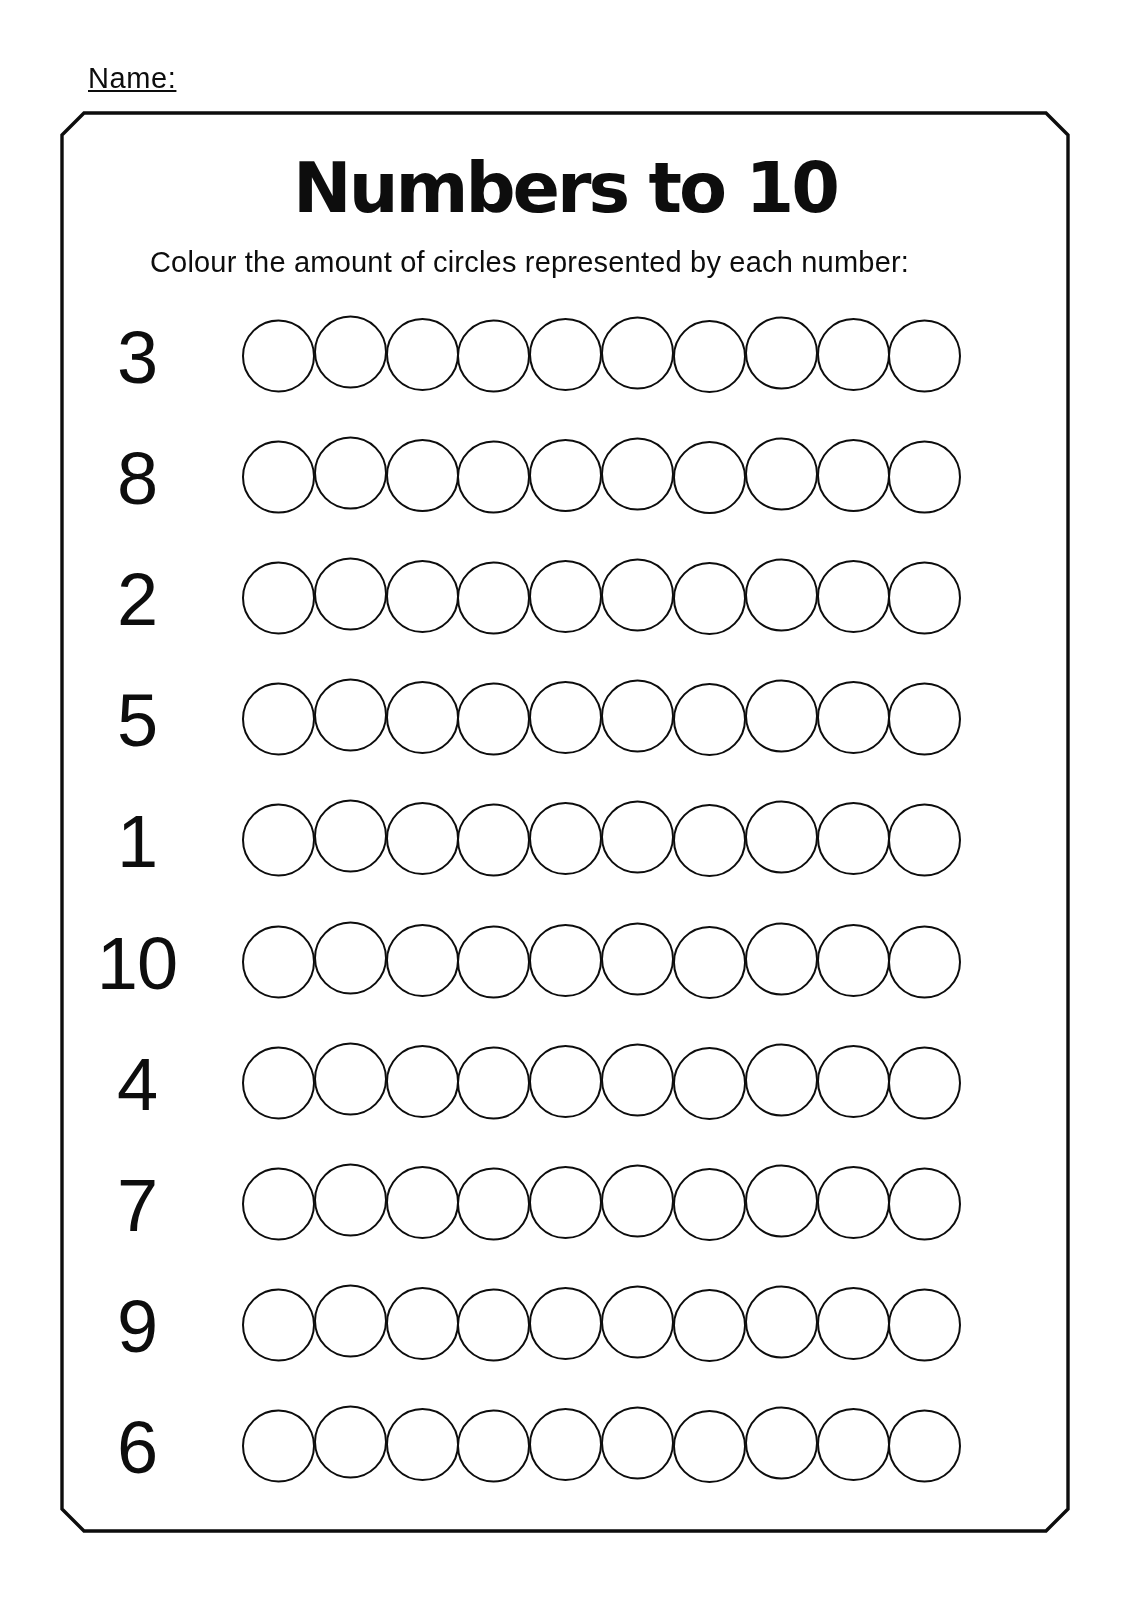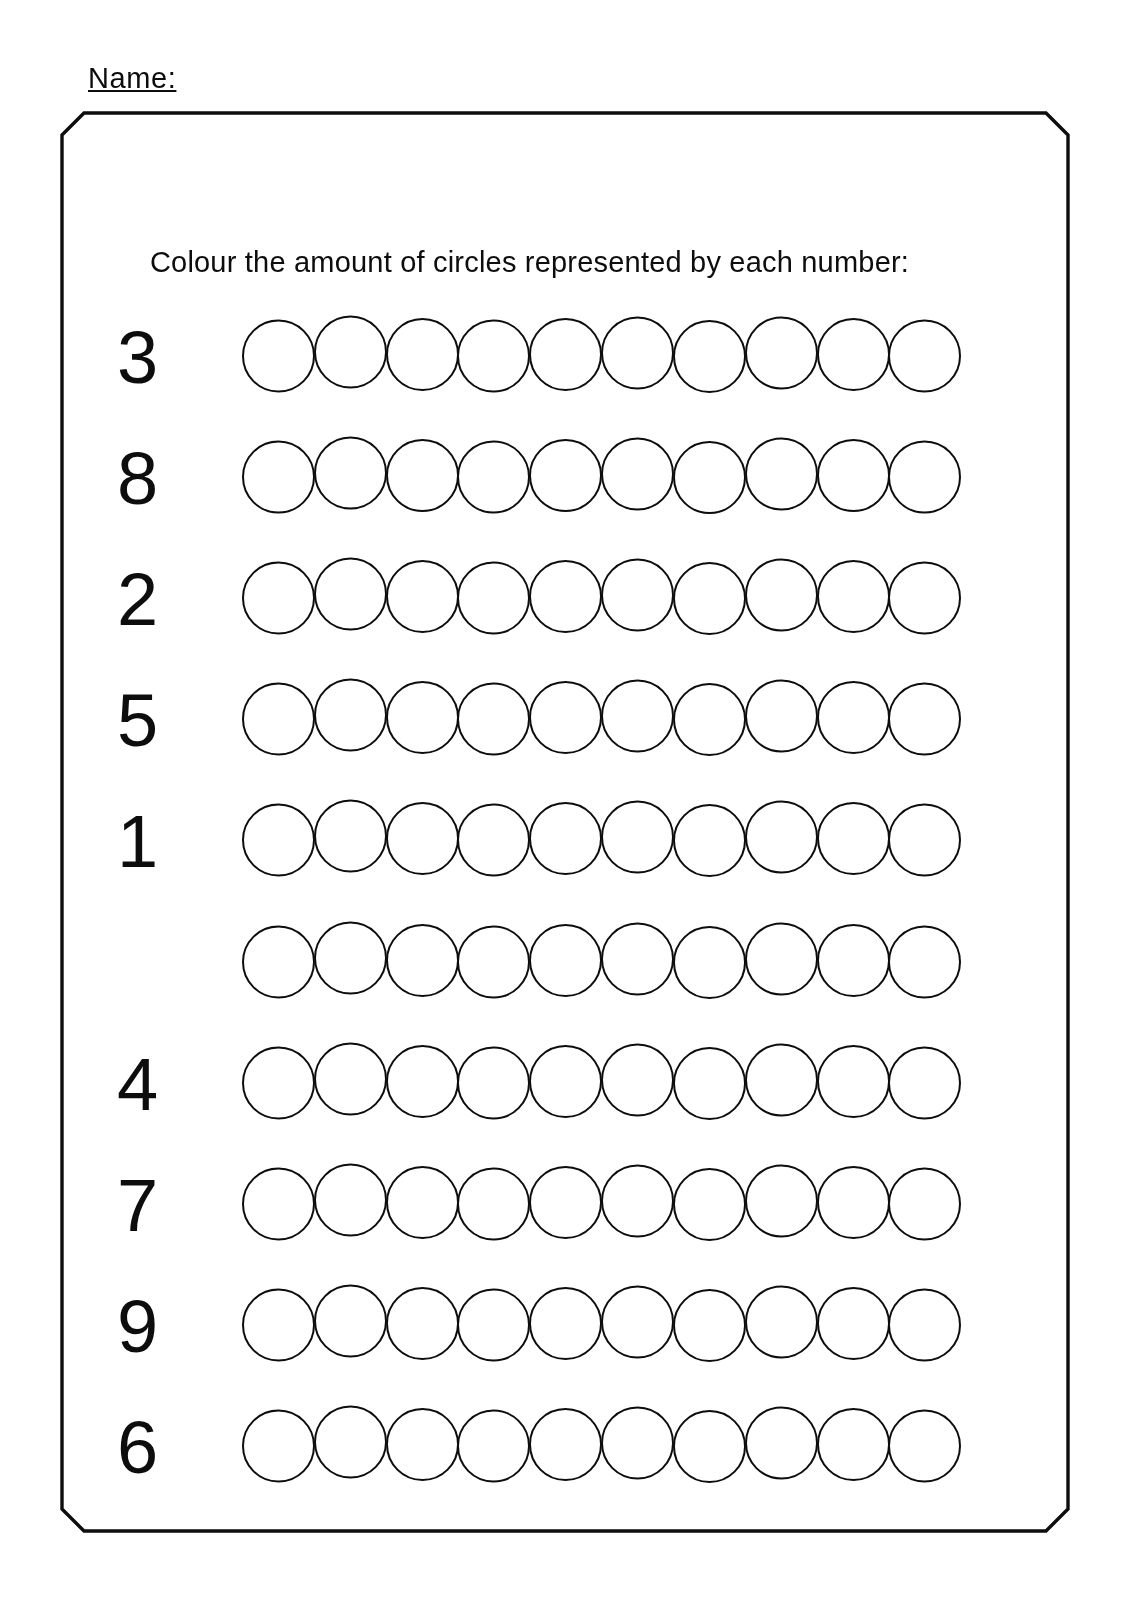--- a/index.html
+++ b/index.html
@@ -87,20 +87,21 @@
 <body>
 
 <div class="page">
 
   <div class="name-label">Name:</div>
 
   <svg class="border-svg" width="1131" height="1600" viewBox="0 0 1131 1600" aria-hidden="true">
     <path d="M 84 113 L 1046 113 L 1068 135 L 1068 1509 L 1046 1531 L 84 1531 L 62 1509 L 62 135 Z" fill="none" stroke-width="3.4" stroke-linejoin="miter"></path>
   </svg>
 
+  <h1 class="title">Numbers to 10</h1>
 
   <p class="instruction">Colour the amount of circles represented by each number:</p>
 
   <div class="rows">
     <div class="row" style="top: 317px;">
       <div class="row-number">3</div>
       <div class="circles">
           <span class="circle"></span>
           <span class="circle"></span>
           <span class="circle"></span>
@@ -172,20 +173,21 @@
           <span class="circle"></span>
           <span class="circle"></span>
           <span class="circle"></span>
           <span class="circle"></span>
           <span class="circle"></span>
           <span class="circle"></span>
         </div>
     </div>
 
     <div class="row" style="top: 923px;">
+      <div class="row-number">10</div>
       <div class="circles">
           <span class="circle"></span>
           <span class="circle"></span>
           <span class="circle"></span>
           <span class="circle"></span>
           <span class="circle"></span>
           <span class="circle"></span>
           <span class="circle"></span>
           <span class="circle"></span>
           <span class="circle"></span>

